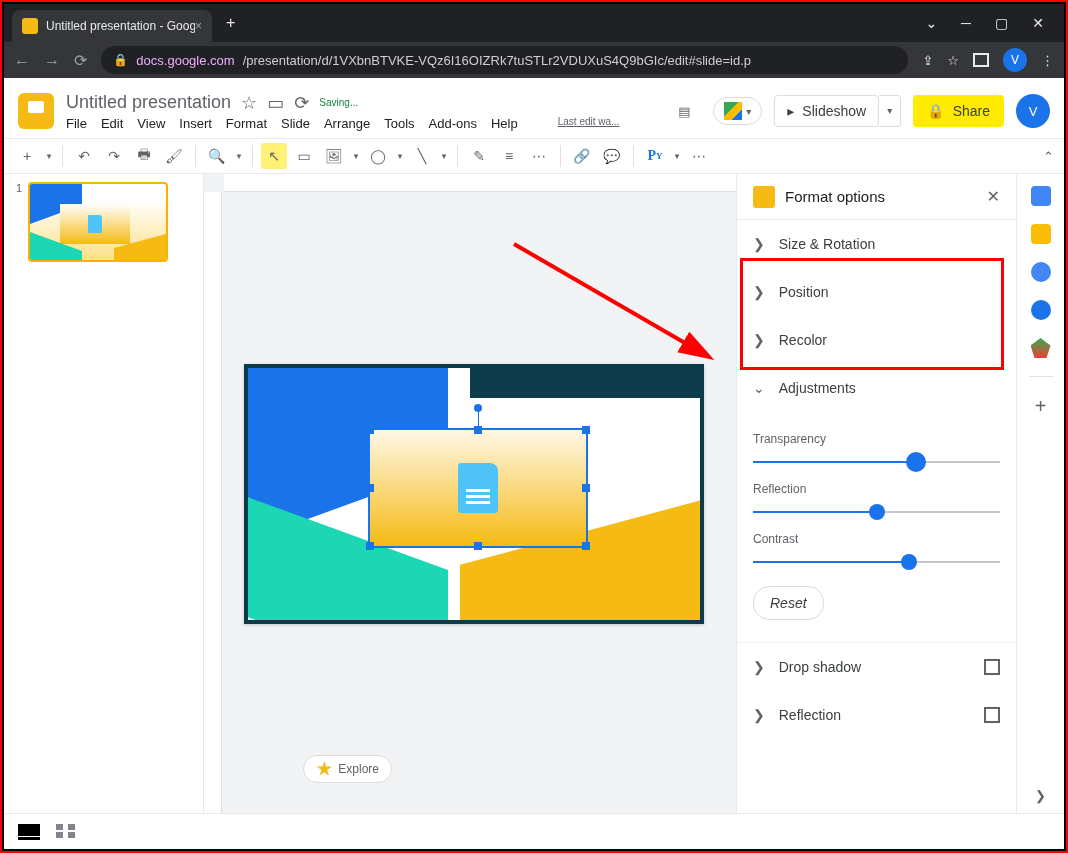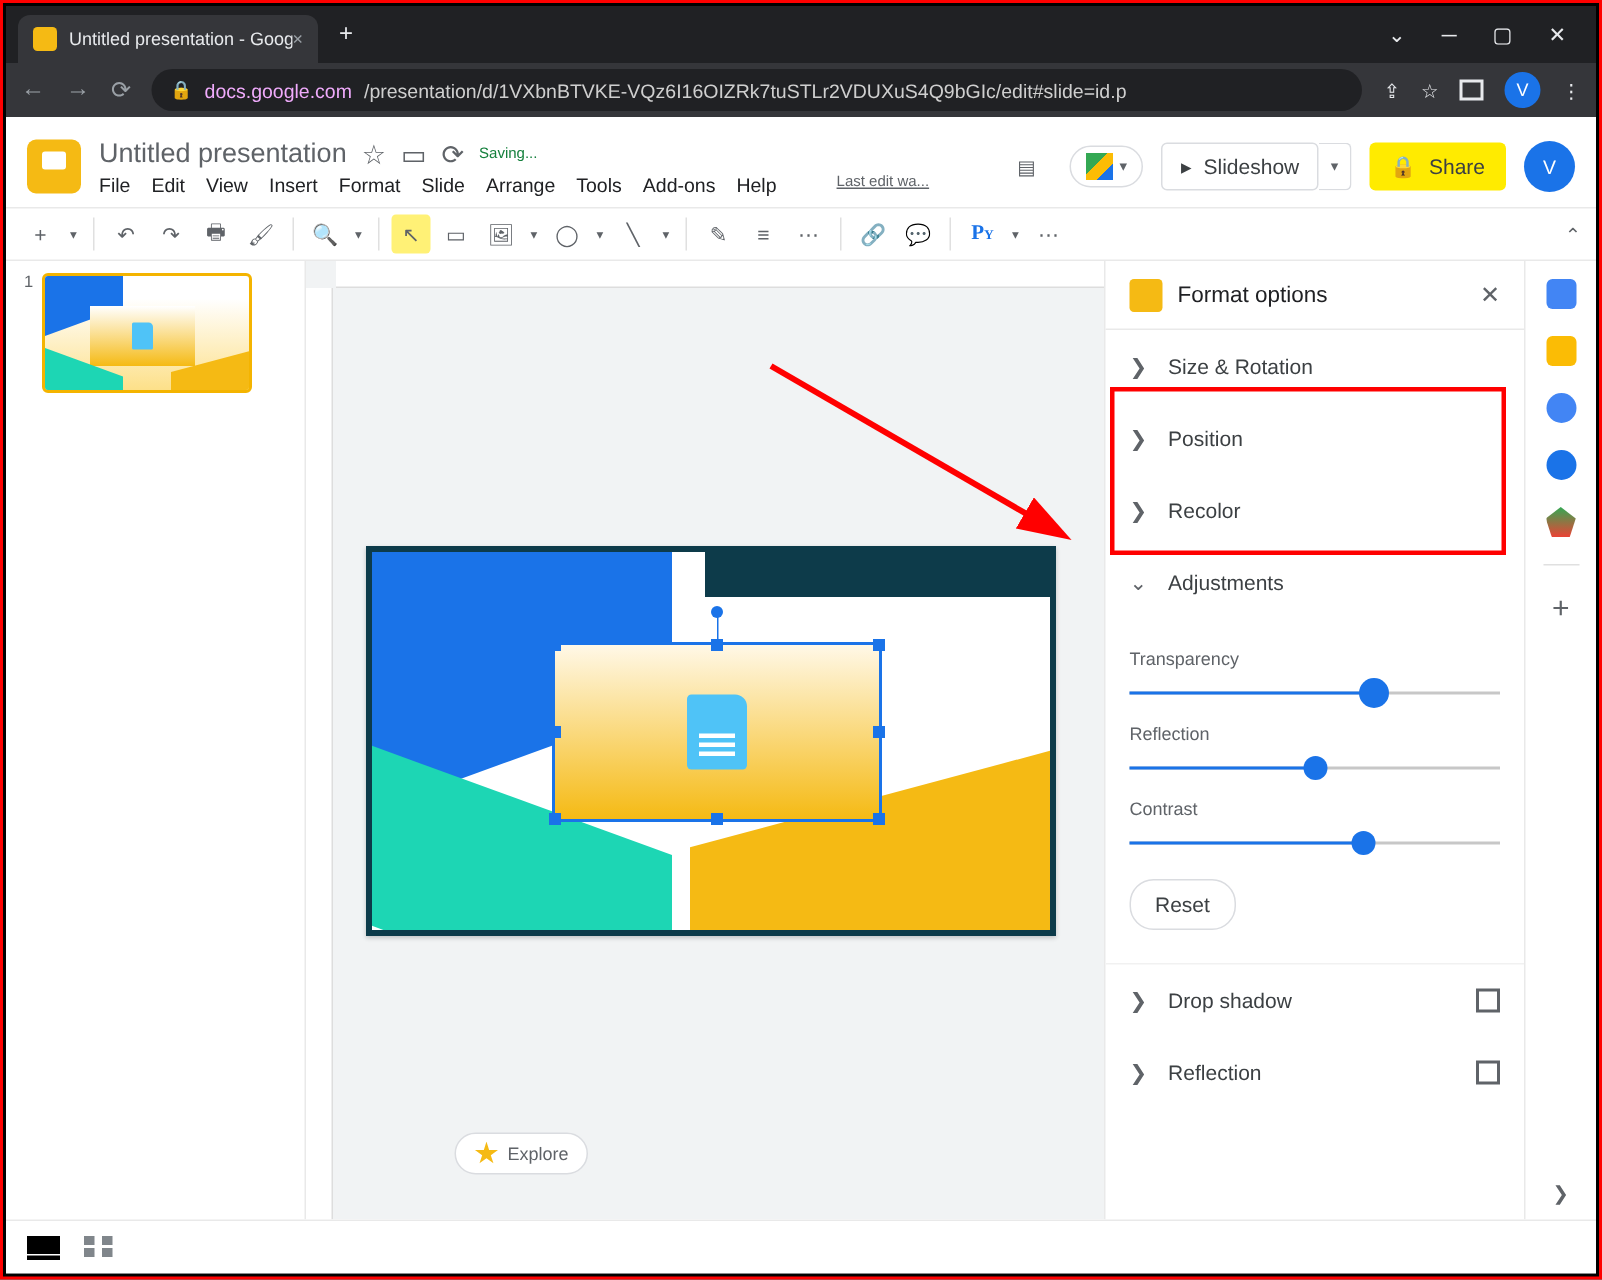--- a/index.html
+++ b/index.html
@@ -71,21 +71,21 @@
   .sb-body{flex:1;overflow:auto;}
   .sb-item{ padding:16px; display:flex;align-items:center; gap:14px; color:#3c4043; font-size:14px; cursor:pointer;}
   .sb-item .chev{color:#5f6368;}
   .sb-item.bord{border-top:1px solid #f1f1f1;}
   .sb-sub{ padding:8px 16px 14px 16px;}
   .sb-label{font-size:12px;color:#5f6368;margin-top:12px;margin-bottom:8px;}
   .slider{position:relative;height:16px;}
   .track{position:absolute;left:0;right:0;top:7px;height:2px;background:#c7c7c7;}
   .track-fill{position:absolute;left:0;top:7px;height:2px;background:#1a73e8;}
   .thumb-s{position:absolute;top:0;width:16px;height:16px;border-radius:50%;background:#1a73e8;}
-  .reset-btn{border:1px solid #dadce0;border-radius:16px;padding:8px 16px;font-size:14px;color:#3c4043;margin:16px 0 8px 0;display:inline-block;cursor:pointer;}
+  .reset-btn{border:1px solid #dadce0;border-radius:16px;padding:8px 16px;font-size:14px;color:#3c4043;margin:16px 0 8px 0;display:inline-block;cursor:pointer;font-style:italic;}
   .sb-check{margin-left:auto;width:16px;height:16px;border:2px solid #5f6368;}
   .highlight-box{position:absolute; border:3px solid #ff0000;}
   .side-rail{width:48px;border-left:1px solid #e9e9e9;display:flex;flex-direction:column;align-items:center;gap:18px;padding-top:12px;}
   .rail-icon{width:20px;height:20px;border-radius:4px;}
   .bottom-bar{height:36px;border-top:1px solid #e9e9e9;display:flex;align-items:center;padding:0 14px;gap:16px;}
   .view-btn{width:22px;height:16px;}
   .view-btn.active{border-bottom:3px solid #000;padding-bottom:3px;}
   .speaker-notes{flex:1;color:#80868b;font-size:14px;border-left:1px solid #e9e9e9;padding-left:12px;}
   .explore{position:absolute;right:344px;bottom:30px;background:#fff;border:1px solid #dadce0;border-radius:18px;padding:5px 12px;font-size:12px;display:flex;align-items:center;gap:6px;color:#5f6368;}
   .explore-star{width:16px;height:16px;background:#f5ba14;clip-path:polygon(50% 0,61% 35%,98% 35%,68% 57%,79% 91%,50% 70%,21% 91%,32% 57%,2% 35%,39% 35%);}

